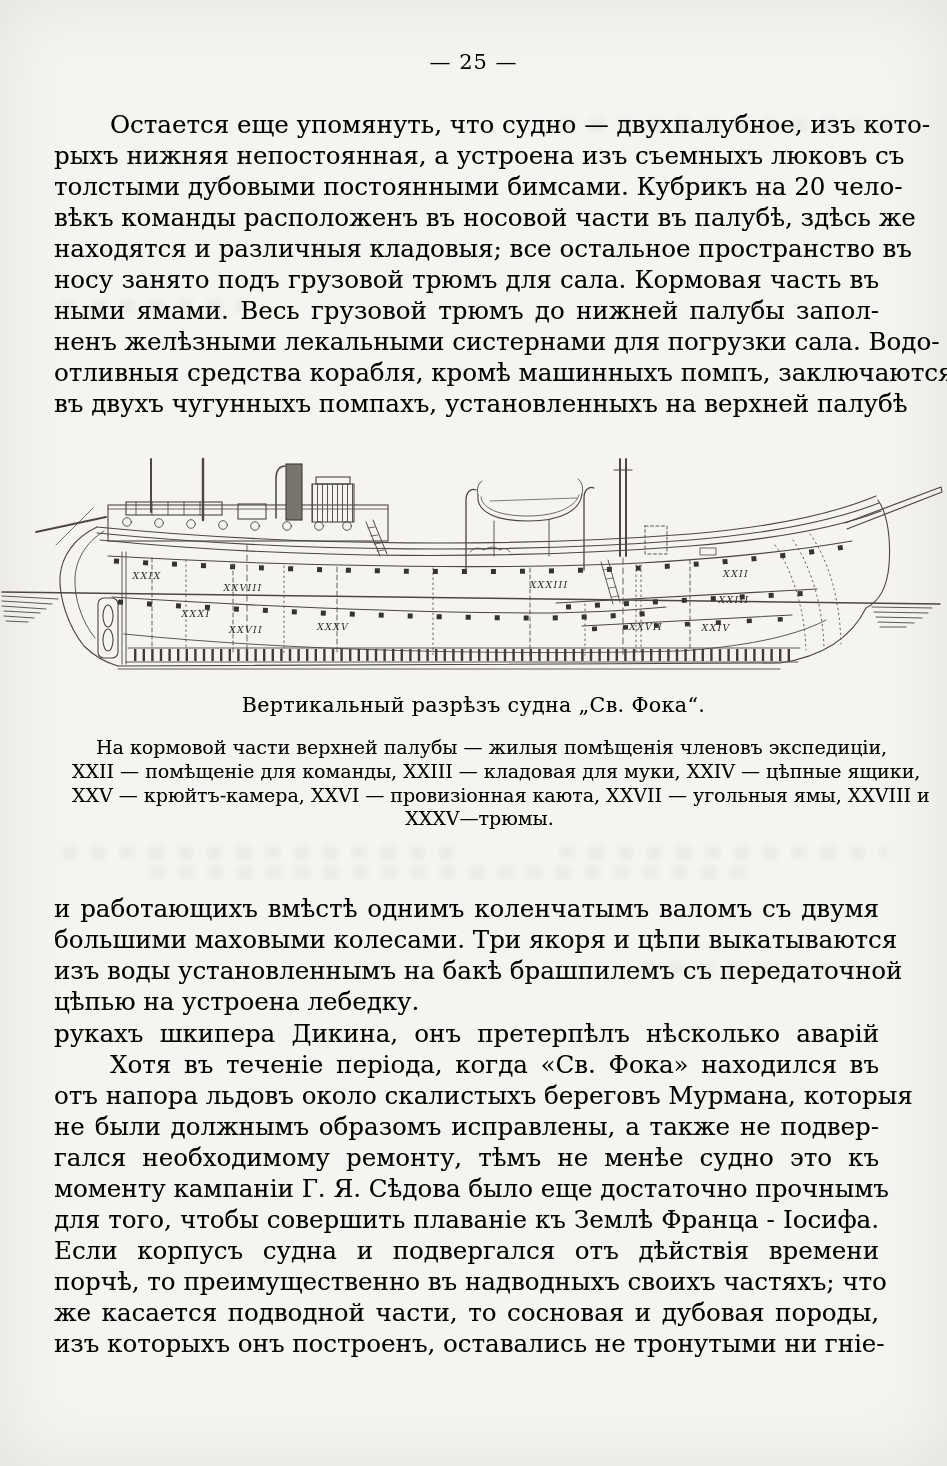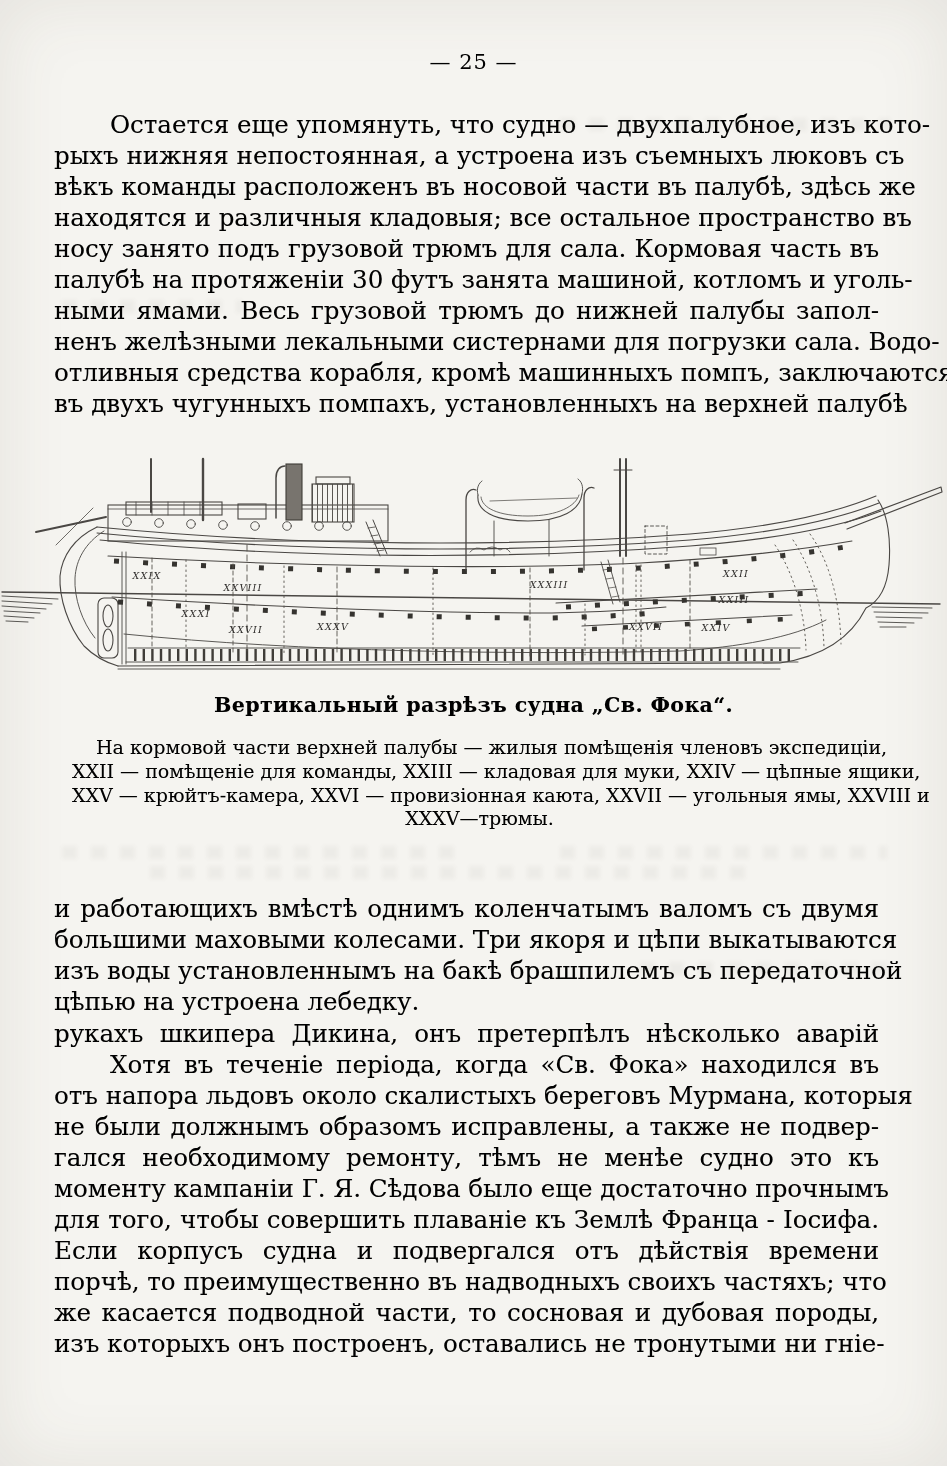--- a/index.html
+++ b/index.html
@@ -24,21 +24,21 @@
     text-shadow:0.25px 0.25px 0 rgba(30,28,26,.35);
   }
   .para .line.indent{padding-left:56px;}
   .para .line.lastline{text-align-last:left;}
   .p1{top:109px;}
   .p2{top:893px;}
   .p3{top:1018px;}
   .diagram{position:absolute;left:0;top:452px;width:947px;height:240px;margin:0;text-align:right;}
   .caption{
     position:absolute;top:693px;left:0;width:947px;text-align:center;
-    font-size:20.5px;font-weight:bold;letter-spacing:.4px;
+    font-size:20.5px;font-weight:normal;letter-spacing:.4px;
     text-shadow:0.25px 0.25px 0 rgba(30,28,26,.35);
   }
   .legend{position:absolute;top:736px;left:72px;width:815px;font-size:19px;line-height:23.8px;}
   .legend .line{text-align:justify;text-align-last:justify;white-space:nowrap;
     text-shadow:0.2px 0.2px 0 rgba(30,28,26,.3);}
   .legend .line.indent{padding-left:24px;}
   .legend .line.center{text-align:center;text-align-last:center;}
   .ghost{
     position:absolute;height:13px;pointer-events:none;opacity:.5;
     background:repeating-linear-gradient(90deg, rgba(85,78,68,.10) 0 15px, rgba(85,78,68,0) 15px 29px);
@@ -52,24 +52,24 @@
 </head>
 <body>
 
 <div class="page">
 
   <div class="page-number">— 25 —</div>
 
   <div class="para p1">
     <div class="line indent">Остается еще упомянуть, что судно — двухпалубное, изъ кото-</div>
     <div class="line">рыхъ нижняя непостоянная, а устроена изъ съемныхъ люковъ съ</div>
+    <div class="line">толстыми дубовыми постоянными бимсами. Кубрикъ на 20 чело-</div>
     <div class="line">вѣкъ команды расположенъ въ носовой части въ палубѣ, здѣсь же</div>
     <div class="line">находятся и различныя кладовыя; все остальное пространство въ</div>
     <div class="line">носу занято подъ грузовой трюмъ для сала. Кормовая часть въ</div>
-    <div class="line">палубѣ на протяженіи 30 футъ занята машиной, котломъ и уголь-</div>
     <div class="line">ными ямами. Весь грузовой трюмъ до нижней палубы запол-</div>
     <div class="line">ненъ желѣзными лекальными систернами для погрузки сала. Водо-</div>
     <div class="line">отливныя средства корабля, кромѣ машинныхъ помпъ, заключаются</div>
     <div class="line">въ двухъ чугунныхъ помпахъ, установленныхъ на верхней палубѣ</div>
   </div>
 
   <figure class="diagram">
     <svg width="947" height="240" viewBox="0 452 947 240" xmlns="http://www.w3.org/2000/svg">
       <defs>
         <pattern id="vh" width="5" height="8" patternUnits="userSpaceOnUse">

